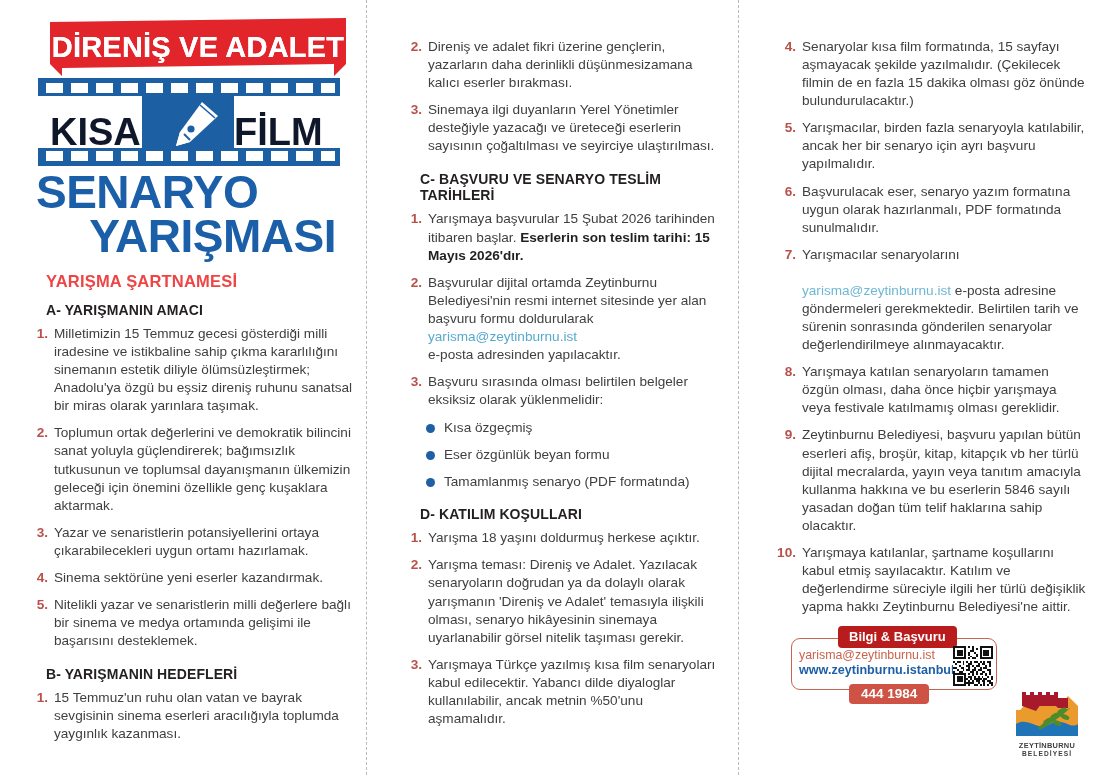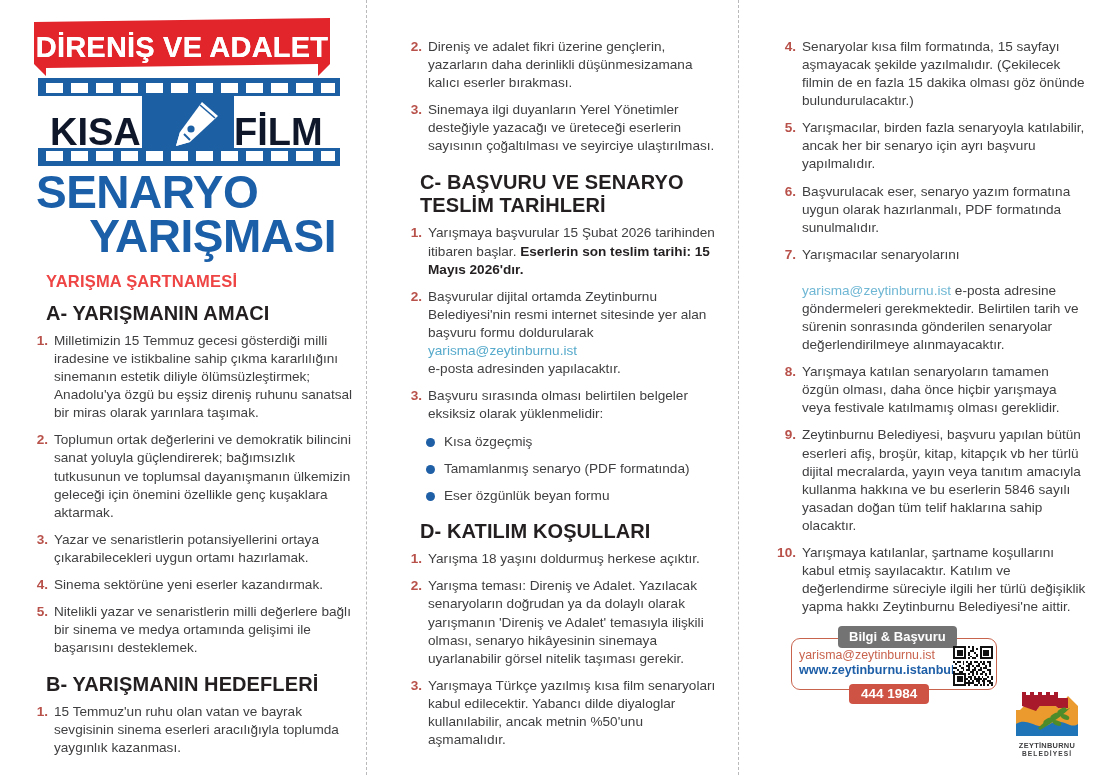--- a/index.html
+++ b/index.html
@@ -20,21 +20,21 @@
 
   
   .col{position:absolute;top:0;box-sizing:border-box;}
   .col1{left:24px;width:336px;}
   .col2{left:392px;width:330px;padding-top:38px;}
   .col3{left:768px;width:320px;padding-top:38px;}
 
   
   .logo-wrap{position:relative;width:320px;height:268px;margin-top:18px;}
   .banner{
-    position:relative;width:296px;height:58px;margin-left:10px;
+    position:relative;width:296px;height:58px;margin-left:26px;
   }
   .banner svg{position:absolute;left:0;top:0;}
   .banner .btxt{
     position:absolute;left:0;top:0;width:296px;height:58px;
     display:flex;align-items:center;justify-content:center;
     color:#ffffff;font-weight:bold;font-size:29px;letter-spacing:.2px;
     font-family:"Liberation Sans","DejaVu Sans",sans-serif;
     text-shadow:0 0 0 #fff;
   }
   .filmstrip{position:relative;width:302px;height:88px;margin:2px 0 0 14px;}
@@ -55,21 +55,21 @@
   .big1{font-size:46px;margin:4px 0 0 12px;letter-spacing:-.5px;}
   .big2{font-size:46px;margin:0 0 0 12px;text-align:right;width:300px;letter-spacing:-.5px;}
 
   .sartname{
     color:#ef4444;font-weight:bold;font-size:16.5px;
     margin:14px 0 0 22px;letter-spacing:.2px;
   }
 
   
   .sec-head{
-    font-weight:bold;font-size:20px;color:#231f20;
+    font-weight:bold;font-size:14px;color:#231f20;
     margin:16px 0 7px 22px;letter-spacing:.1px;
   }
   .col2 .sec-head,.col3 .sec-head{margin-left:28px;}
   .col2 .sec-head{text-align:left;}
 
   ol.numlist{list-style:none;margin:0;padding:0;}
   ol.numlist>li{
     position:relative;padding-left:30px;margin-bottom:9px;
     font-size:13.6px;line-height:1.33;color:#3f3f41;
   }
@@ -99,21 +99,21 @@
   }
 
   
   .contact{position:absolute;left:791px;top:626px;width:208px;height:76px;}
   .contact-frame{
     position:absolute;left:0;top:12px;width:206px;height:52px;
     border:1.6px solid #c8634e;border-radius:9px;box-sizing:border-box;
   }
   .bilgi-tab{
     position:absolute;left:47px;top:0px;
-    background:#737373;color:#fff;font-weight:bold;font-size:13px;
+    background:#b91c1c;color:#fff;font-weight:bold;font-size:13px;
     padding:3px 11px 4px;border-radius:4px;white-space:nowrap;
   }
   .c-lines{position:absolute;left:8px;top:22px;width:135px;}
   .c-mail{color:#c8634e;font-size:12.4px;line-height:1.22;white-space:nowrap;}
   .c-web{color:#1e5fa8;font-weight:bold;font-size:12.6px;line-height:1.22;white-space:nowrap;}
   .qr{position:absolute;right:6px;top:20px;width:40px;height:40px;}
   .phone-badge{
     position:absolute;left:58px;top:58px;
     background:#cf5344;color:#fff;font-weight:bold;font-size:13.5px;
     padding:2px 12px 3px;border-radius:4px;white-space:nowrap;
@@ -228,22 +228,22 @@
         <span>e-posta adresinden yapılacaktır.</span>
       </li>
       <li>
         <span class="num">3.</span>
         <span>Başvuru sırasında olması belirtilen belgeler eksiksiz olarak yüklenmelidir:</span>
       </li>
     </ol>
 
     <ul class="bullets">
       <li>Kısa özgeçmiş</li>
+      <li>Eser özgünlük beyan formu</li>
       <li>Tamamlanmış senaryo (PDF formatında)</li>
-      <li>Eser özgünlük beyan formu</li>
     </ul>
 
     <div class="sec-head">D- KATILIM KOŞULLARI</div>
     <ol class="numlist">
       <li><span class="num">1.</span><span>Yarışma 18 yaşını doldurmuş herkese açıktır.</span></li>
       <li><span class="num">2.</span><span>Yarışma teması: Direniş ve Adalet. Yazılacak senaryoların doğrudan ya da dolaylı olarak yarışmanın 'Direniş ve Adalet' temasıyla ilişkili olması, senaryo hikâyesinin sinemaya uyarlanabilir görsel nitelik taşıması gerekir.</span></li>
       <li><span class="num">3.</span><span>Yarışmaya Türkçe yazılmış kısa film senaryoları kabul edilecektir. Yabancı dilde diyaloglar kullanılabilir, ancak metnin %50'unu aşmamalıdır.</span></li>
     </ol>
   </div>
 

